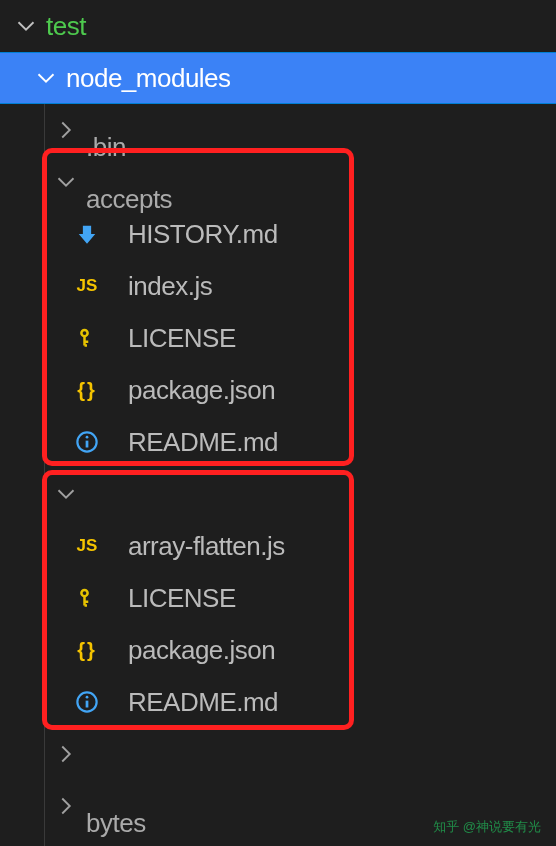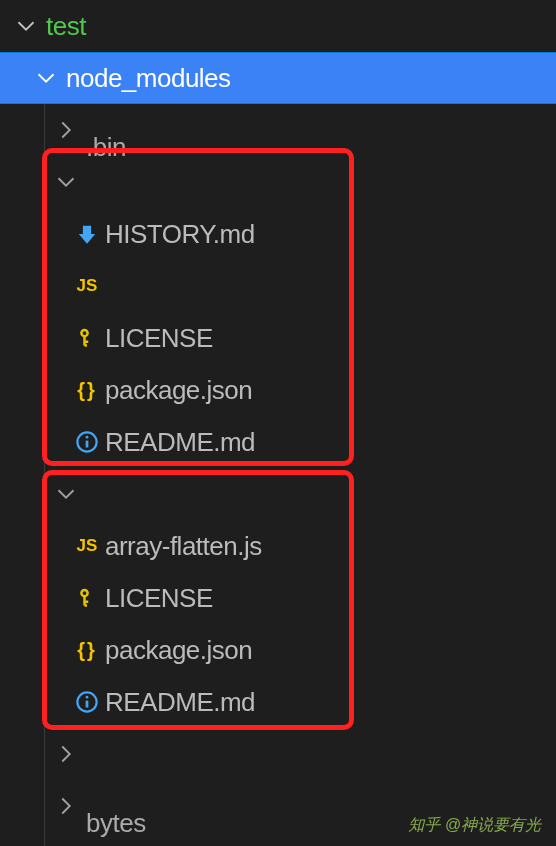--- a/index.html
+++ b/index.html
@@ -33,21 +33,21 @@
       justify-content: center;
       flex-shrink: 0;
     }
     .icon {
       width: 22px;
       height: 22px;
       display: flex;
       align-items: center;
       justify-content: center;
       flex-shrink: 0;
-      margin-right: 7px;
+      margin-right: 30px;
     }
     .label {
       white-space: nowrap;
       letter-spacing: -0.5px;
     }
     .indent-0 { padding-left: 16px; }
     .indent-1 { padding-left: 36px; }
     .indent-2 { padding-left: 56px; }
     .indent-3 { padding-left: 76px; }
     .root-label { color: #4EC94E; font-weight: 500; }
@@ -67,24 +67,23 @@
       border: 5px solid #ff2020;
       border-radius: 10px;
       pointer-events: none;
     }
     .box1 { left: 42px; top: 148px; width: 312px; height: 318px; }
     .box2 { left: 42px; top: 470px; width: 312px; height: 260px; }
     .watermark {
       position: absolute;
       bottom: 10px;
       right: 15px;
-      font-size: 16px;
-      color: #bef264;
+      font-size: 13px;
+      color: #22c55e;
       opacity: 0.65;
-      font-style: italic;
     }
   </style>
 </head>
 <body>
 
 <div class="guide"></div>
 
 <div class="tree-row indent-0">
   <span class="chevron">
     <svg width="20" height="20" viewBox="0 0 16 16" fill="none" stroke="#c0c0c0" stroke-width="1.5">
@@ -115,33 +114,35 @@
   <span class="label folder-label">.bin</span>
 </div>
 
 <div class="tree-row indent-2">
   <span class="chevron">
     <svg width="20" height="20" viewBox="0 0 16 16" fill="none" stroke="#a0a0a0" stroke-width="1.5">
         <path d="M2 5 L8 11 L14 5"></path>
       </svg>
   </span>
   <span style="width:10px"></span>
+  <span class="label folder-label">accepts</span>
 </div>
 
 <div class="tree-row indent-3">
   <span class="icon">
     <svg width="22" height="22" viewBox="0 0 16 16">
         <path d="M5 2 L11 2 L11 8 L14 8 L8 15 L2 8 L5 8 Z" fill="#42a5f5"></path>
       </svg>
   </span>
   <span class="label file-label">HISTORY.md</span>
 </div>
 
 <div class="tree-row indent-3">
   <span class="icon" style="font-weight:bold;color:#f5c400;font-size:17px;">JS</span>
+  <span class="label file-label">index.js</span>
 </div>
 
 <div class="tree-row indent-3">
   <span class="icon">
     <svg width="20" height="20" viewBox="0 0 16 16">
         <circle cx="6" cy="4" r="2.5" fill="none" stroke="#e6c200" stroke-width="2"></circle>
         <path d="M6 6 L6 14 M6 11 L9 11 M6 14 L8 14" stroke="#e6c200" stroke-width="2" fill="none"></path>
       </svg>
   </span>
   <span class="label file-label">LICENSE</span>

